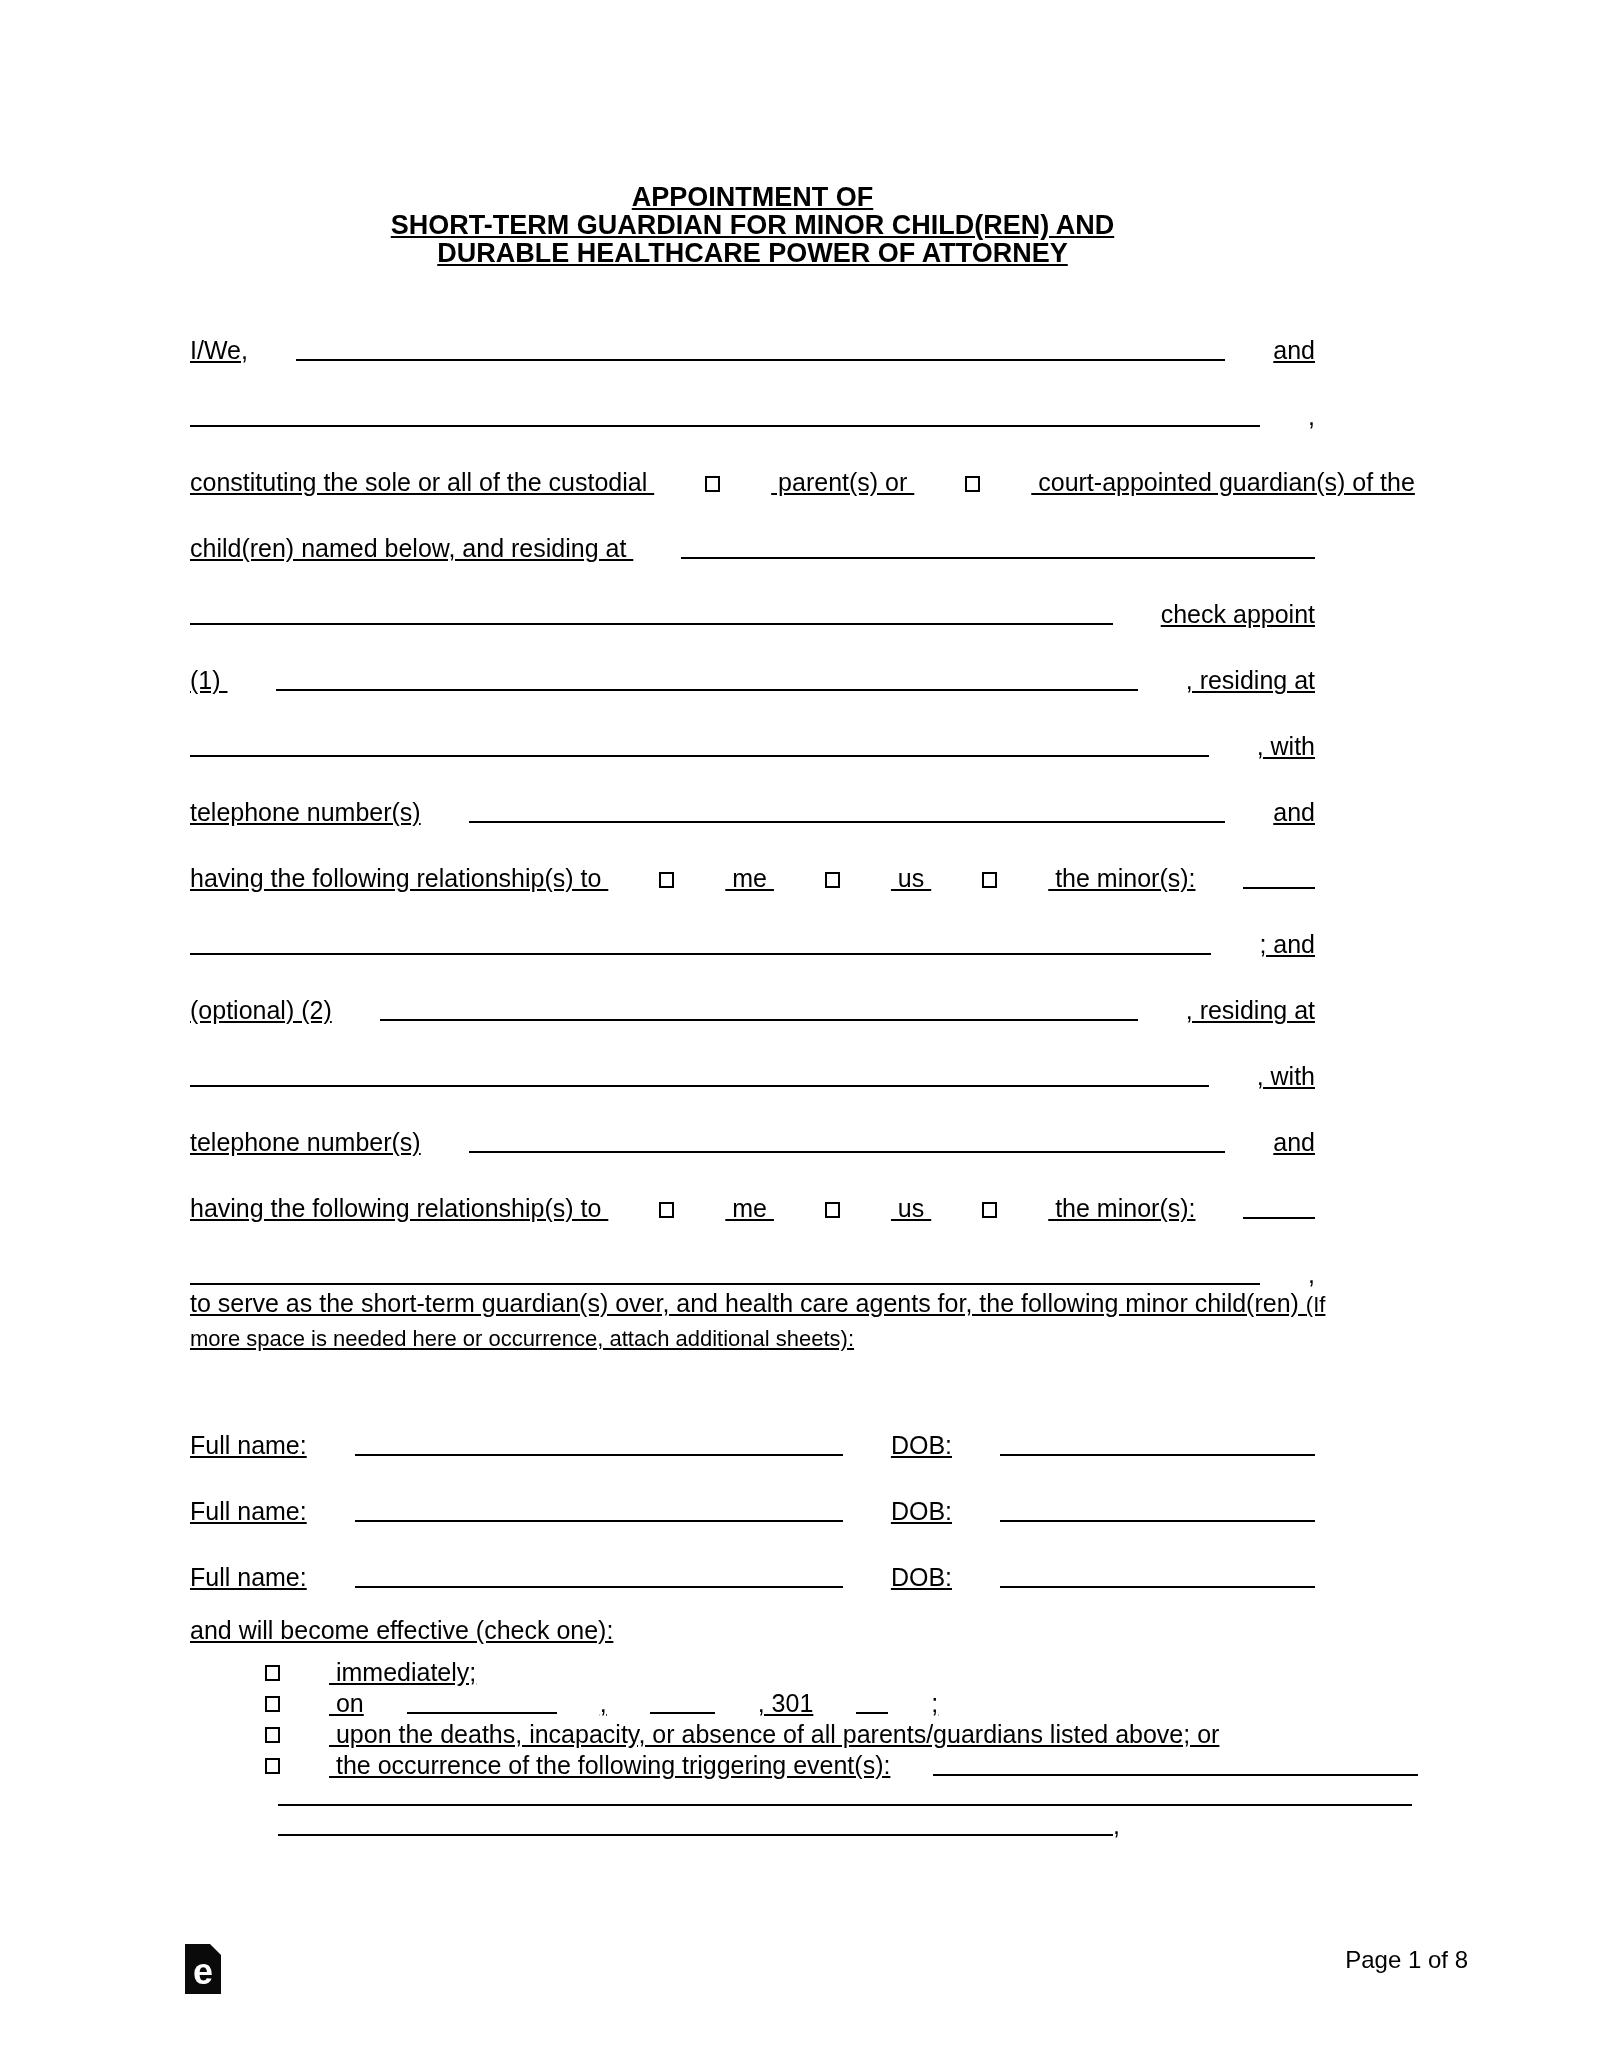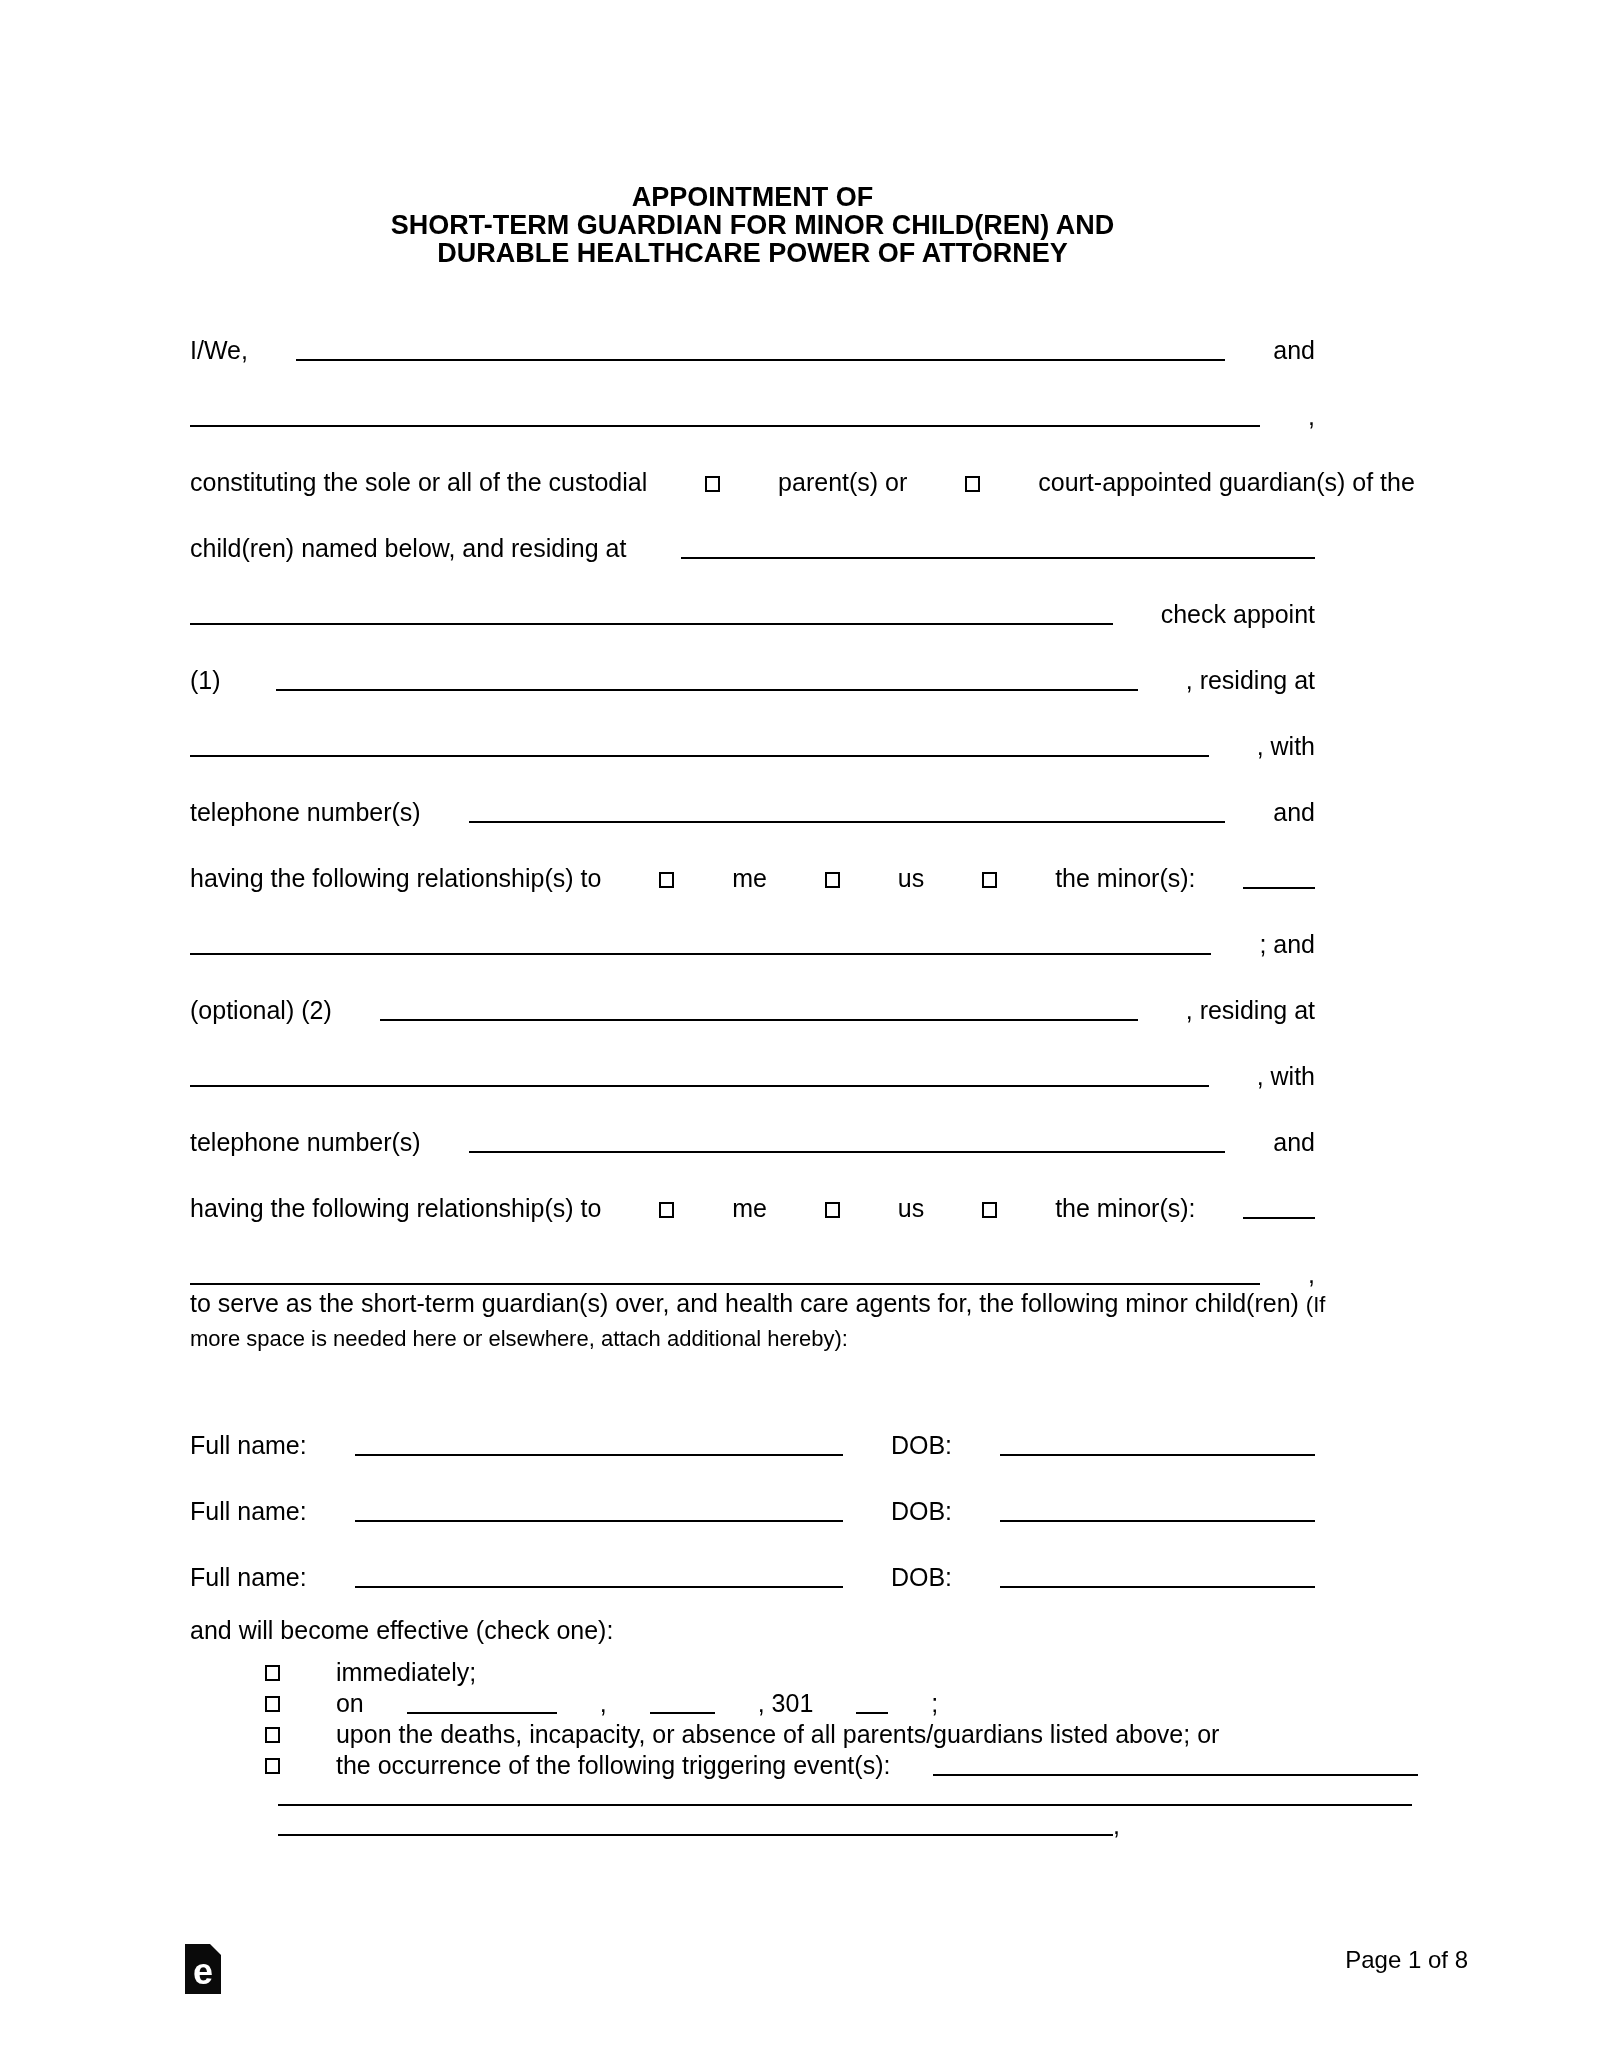--- a/index.html
+++ b/index.html
@@ -6,20 +6,21 @@
   html,body { background:#888; }
   .page {
     position:relative;
     width:1600px; height:2070px;
     background:#ffffff;
     color:#000;
     font-family:"Liberation Sans", sans-serif;
     font-size:25px;
     overflow:hidden;
     margin:0 auto;
+    text-decoration:underline;
   }
   .content { padding:0 285px 0 190px; }
 
   
   .title-block { padding-top:183px; text-align:center; font-weight:bold; font-size:27px; line-height:28px; }
 
   
   .form-line {
     display:flex; align-items:flex-end;
     height:66px;
@@ -170,21 +171,21 @@
           <span class="blank" style="flex-grow: 1;"></span>
         </div>
         <div class="form-line">
           <span class="blank" style="flex-grow: 1;"></span>
           <span class="seg">,</span>
         </div>
       </div>
 
     <div class="serve-para">
       <div class="serve-line"><span class="seg">to serve as the short-term guardian(s) over, and health care agents for, the following minor child(ren) </span><span class="small-text">(If</span></div>
-      <div class="serve-line"><span class="small-text">more space is needed here or elsewhere, attach additional  hereby):</span></div>
+      <div class="serve-line"><span class="small-text">more space is needed here or occurrence, attach additional  sheets):</span></div>
     </div>
 
     <div id="children-rows">
         <div class="form-line">
           <span class="seg">Full name:</span>
           <span class="blank" style="flex-grow: 1;"></span>
           <span class="seg">DOB:</span>
           <span class="blank" style="width: 315px;"></span>
         </div>
         <div class="form-line">

